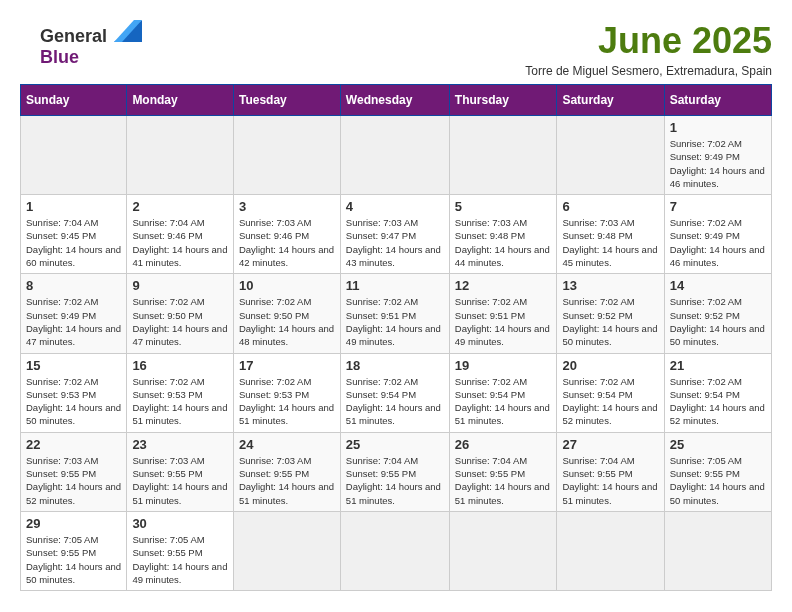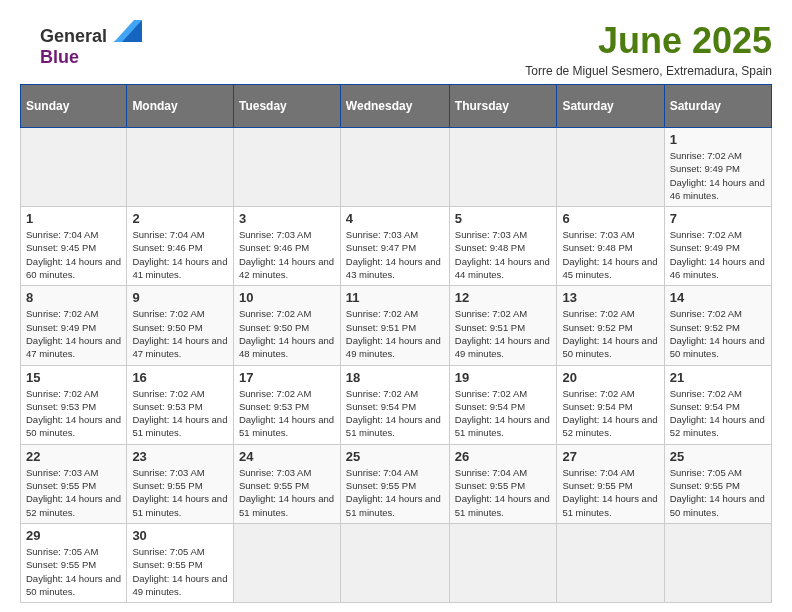--- a/index.html
+++ b/index.html
@@ -48,24 +48,24 @@
       font-size: 12px;
       color: #333;
       margin-top: 2px;
     }
     .calendar {
       width: 100%;
       border-collapse: collapse;
       font-size: 10px;
     }
     .calendar thead tr th {
-      background-color: #737373;
+      background-color: #701a75;
       color: #fff;
       text-align: left;
-      padding: 14px 5px;
+      padding: 8px 5px;
       font-size: 12px;
       font-weight: bold;
       border: 1px solid #0d47a1;
     }
     .calendar tbody tr td {
       vertical-align: top;
       border: 1px solid #ccc;
       padding: 4px 5px;
       width: 113px;
       min-height: 70px;

